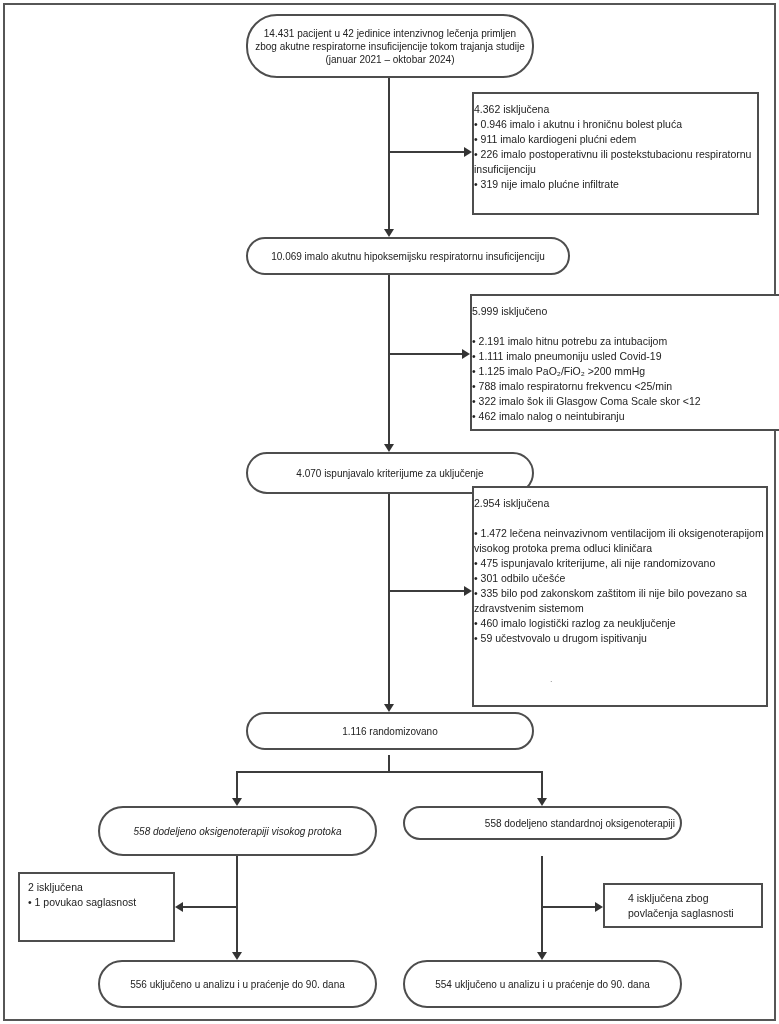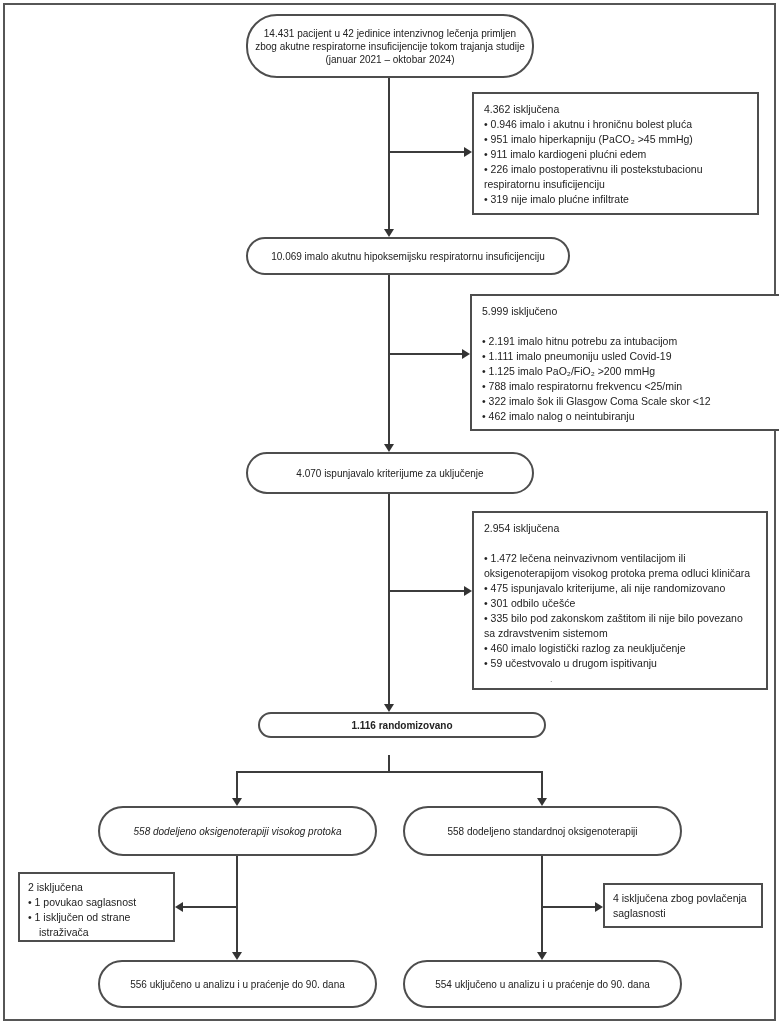--- a/index.html
+++ b/index.html
@@ -3,21 +3,21 @@
 <meta charset="utf-8">
 <style>
   html,body{margin:0;padding:0;background:#ffffff;}
   body{width:779px;height:1024px;position:relative;overflow:hidden;
        font-family:"Liberation Sans","DejaVu Sans",sans-serif;color:#222;}
   .frame{position:absolute;left:3px;top:3px;width:769px;height:1014px;
          border:2px solid #565656;background:#fff;}
   .box{position:absolute;background:#fff;border:2px solid #4d4d4d;box-sizing:border-box;}
   .center-box{display:flex;align-items:center;justify-content:center;
               text-align:center;font-size:10px;line-height:13px;padding:2px 5px;border-radius:31px;}
-  .list-box{font-size:10.5px;line-height:15px;padding:8px 10px;text-align:left;}
+  .list-box{font-size:10.5px;line-height:15px;padding:8px 0;text-align:left;}
   .list-box .title{margin:0 0 0 0;}
   .list-box .title.gap{margin-bottom:15px;}
   .list-box .item{margin:0;}
   .hang .item{padding-left:11px;text-indent:-11px;}
   .vline,.hline{position:absolute;background:#3c3c3c;}
   .vline{width:2px;}
   .hline{height:2px;}
   .arr{position:absolute;width:0;height:0;}
   .arr-down{border-left:5px solid transparent;border-right:5px solid transparent;border-top:8px solid #333;}
   .arr-right{border-top:5px solid transparent;border-bottom:5px solid transparent;border-left:8px solid #333;}
@@ -34,67 +34,65 @@
 </div>
 
 <div class="box center-box" style="left:246px;top:237px;width:324px;height:38px;">
   <span>10.069 imalo akutnu hipoksemijsku respiratornu insuficijenciju</span>
 </div>
 
 <div class="box center-box" style="left:246px;top:452px;width:288px;height:42px;">
   <span>4.070 ispunjavalo kriterijume za uključenje</span>
 </div>
 
-<div class="box center-box" style="left:258px;top:712px;width:288px;height:26px;font-weight:bold;">
+<div class="box center-box" style="left:246px;top:712px;width:288px;height:38px;">
   <span>1.116 randomizovano</span>
 </div>
 
 <div class="box list-box" style="left:472px;top:92px;width:287px;height:123px;">
   <div class="title">4.362 isključena</div>
   <div class="item">• 0.946 imalo i akutnu i hroničnu bolest pluća</div>
-  <div class="item">• 951 imalo hiperkapniju (PaCO₂ &gt;45 mmHg)</div>
   <div class="item">• 911 imalo kardiogeni plućni edem</div>
   <div class="item">• 226 imalo postoperativnu ili postekstubacionu respiratornu insuficijenciju</div>
   <div class="item">• 319 nije imalo plućne infiltrate</div>
 </div>
 
 <div class="box list-box" style="left:470px;top:294px;width:328px;height:137px;">
   <div class="title gap">5.999 isključeno</div>
   <div class="item">• 2.191 imalo hitnu potrebu za intubacijom</div>
   <div class="item">• 1.111 imalo pneumoniju usled Covid-19</div>
   <div class="item">• 1.125 imalo PaO₂/FiO₂ &gt;200 mmHg</div>
   <div class="item">• 788 imalo respiratornu frekvencu &lt;25/min</div>
   <div class="item">• 322 imalo šok ili Glasgow Coma Scale skor &lt;12</div>
   <div class="item">• 462 imalo nalog o neintubiranju</div>
 </div>
 
-<div class="box list-box" style="left:472px;top:511px;width:296px;height:179px;">
+<div class="box list-box" style="left:472px;top:486px;width:296px;height:221px;">
   <div class="title gap">2.954 isključena</div>
   <div class="item">• 1.472 lečena neinvazivnom ventilacijom ili oksigenoterapijom visokog protoka prema odluci kliničara</div>
   <div class="item">• 475 ispunjavalo kriterijume, ali nije randomizovano</div>
   <div class="item">• 301 odbilo učešće</div>
   <div class="item">• 335 bilo pod zakonskom zaštitom ili nije bilo povezano sa zdravstvenim sistemom</div>
   <div class="item">• 460 imalo logistički razlog za neuključenje</div>
   <div class="item">• 59 učestvovalo u drugom ispitivanju</div>
 </div>
 <div class="stray" style="left:550px;top:674px;">.</div>
 
 <div class="box center-box" style="left:98px;top:806px;width:279px;height:50px;font-style:italic;">
   <span>558 dodeljeno oksigenoterapiji visokog protoka</span>
 </div>
-<div class="box center-box" style="left:403px;top:806px;width:279px;height:50px;">
+<div class="box center-box" style="left:403px;top:806px;width:279px;height:34px;justify-content:flex-end;">
   <span>558 dodeljeno standardnoj oksigenoterapiji</span>
 </div>
 
 <div class="box list-box hang" style="left:18px;top:872px;width:157px;height:70px;padding:6px 8px;">
   <div class="title">2 isključena</div>
   <div class="item">• 1 povukao saglasnost</div>
-  <div class="item">• 1 isključen od strane istraživača</div>
 </div>
-<div class="box list-box" style="left:603px;top:883px;width:160px;height:45px;padding:6px 8px;">
+<div class="box list-box" style="left:603px;top:883px;width:160px;height:45px;padding:6px 23px;">
   <div>4 isključena zbog povlačenja saglasnosti</div>
 </div>
 
 <div class="box center-box" style="left:98px;top:960px;width:279px;height:48px;">
   <span>556 uključeno u analizu i u praćenje do 90. dana</span>
 </div>
 <div class="box center-box" style="left:403px;top:960px;width:279px;height:48px;">
   <span>554 uključeno u analizu i u praćenje do 90. dana</span>
 </div>
 

